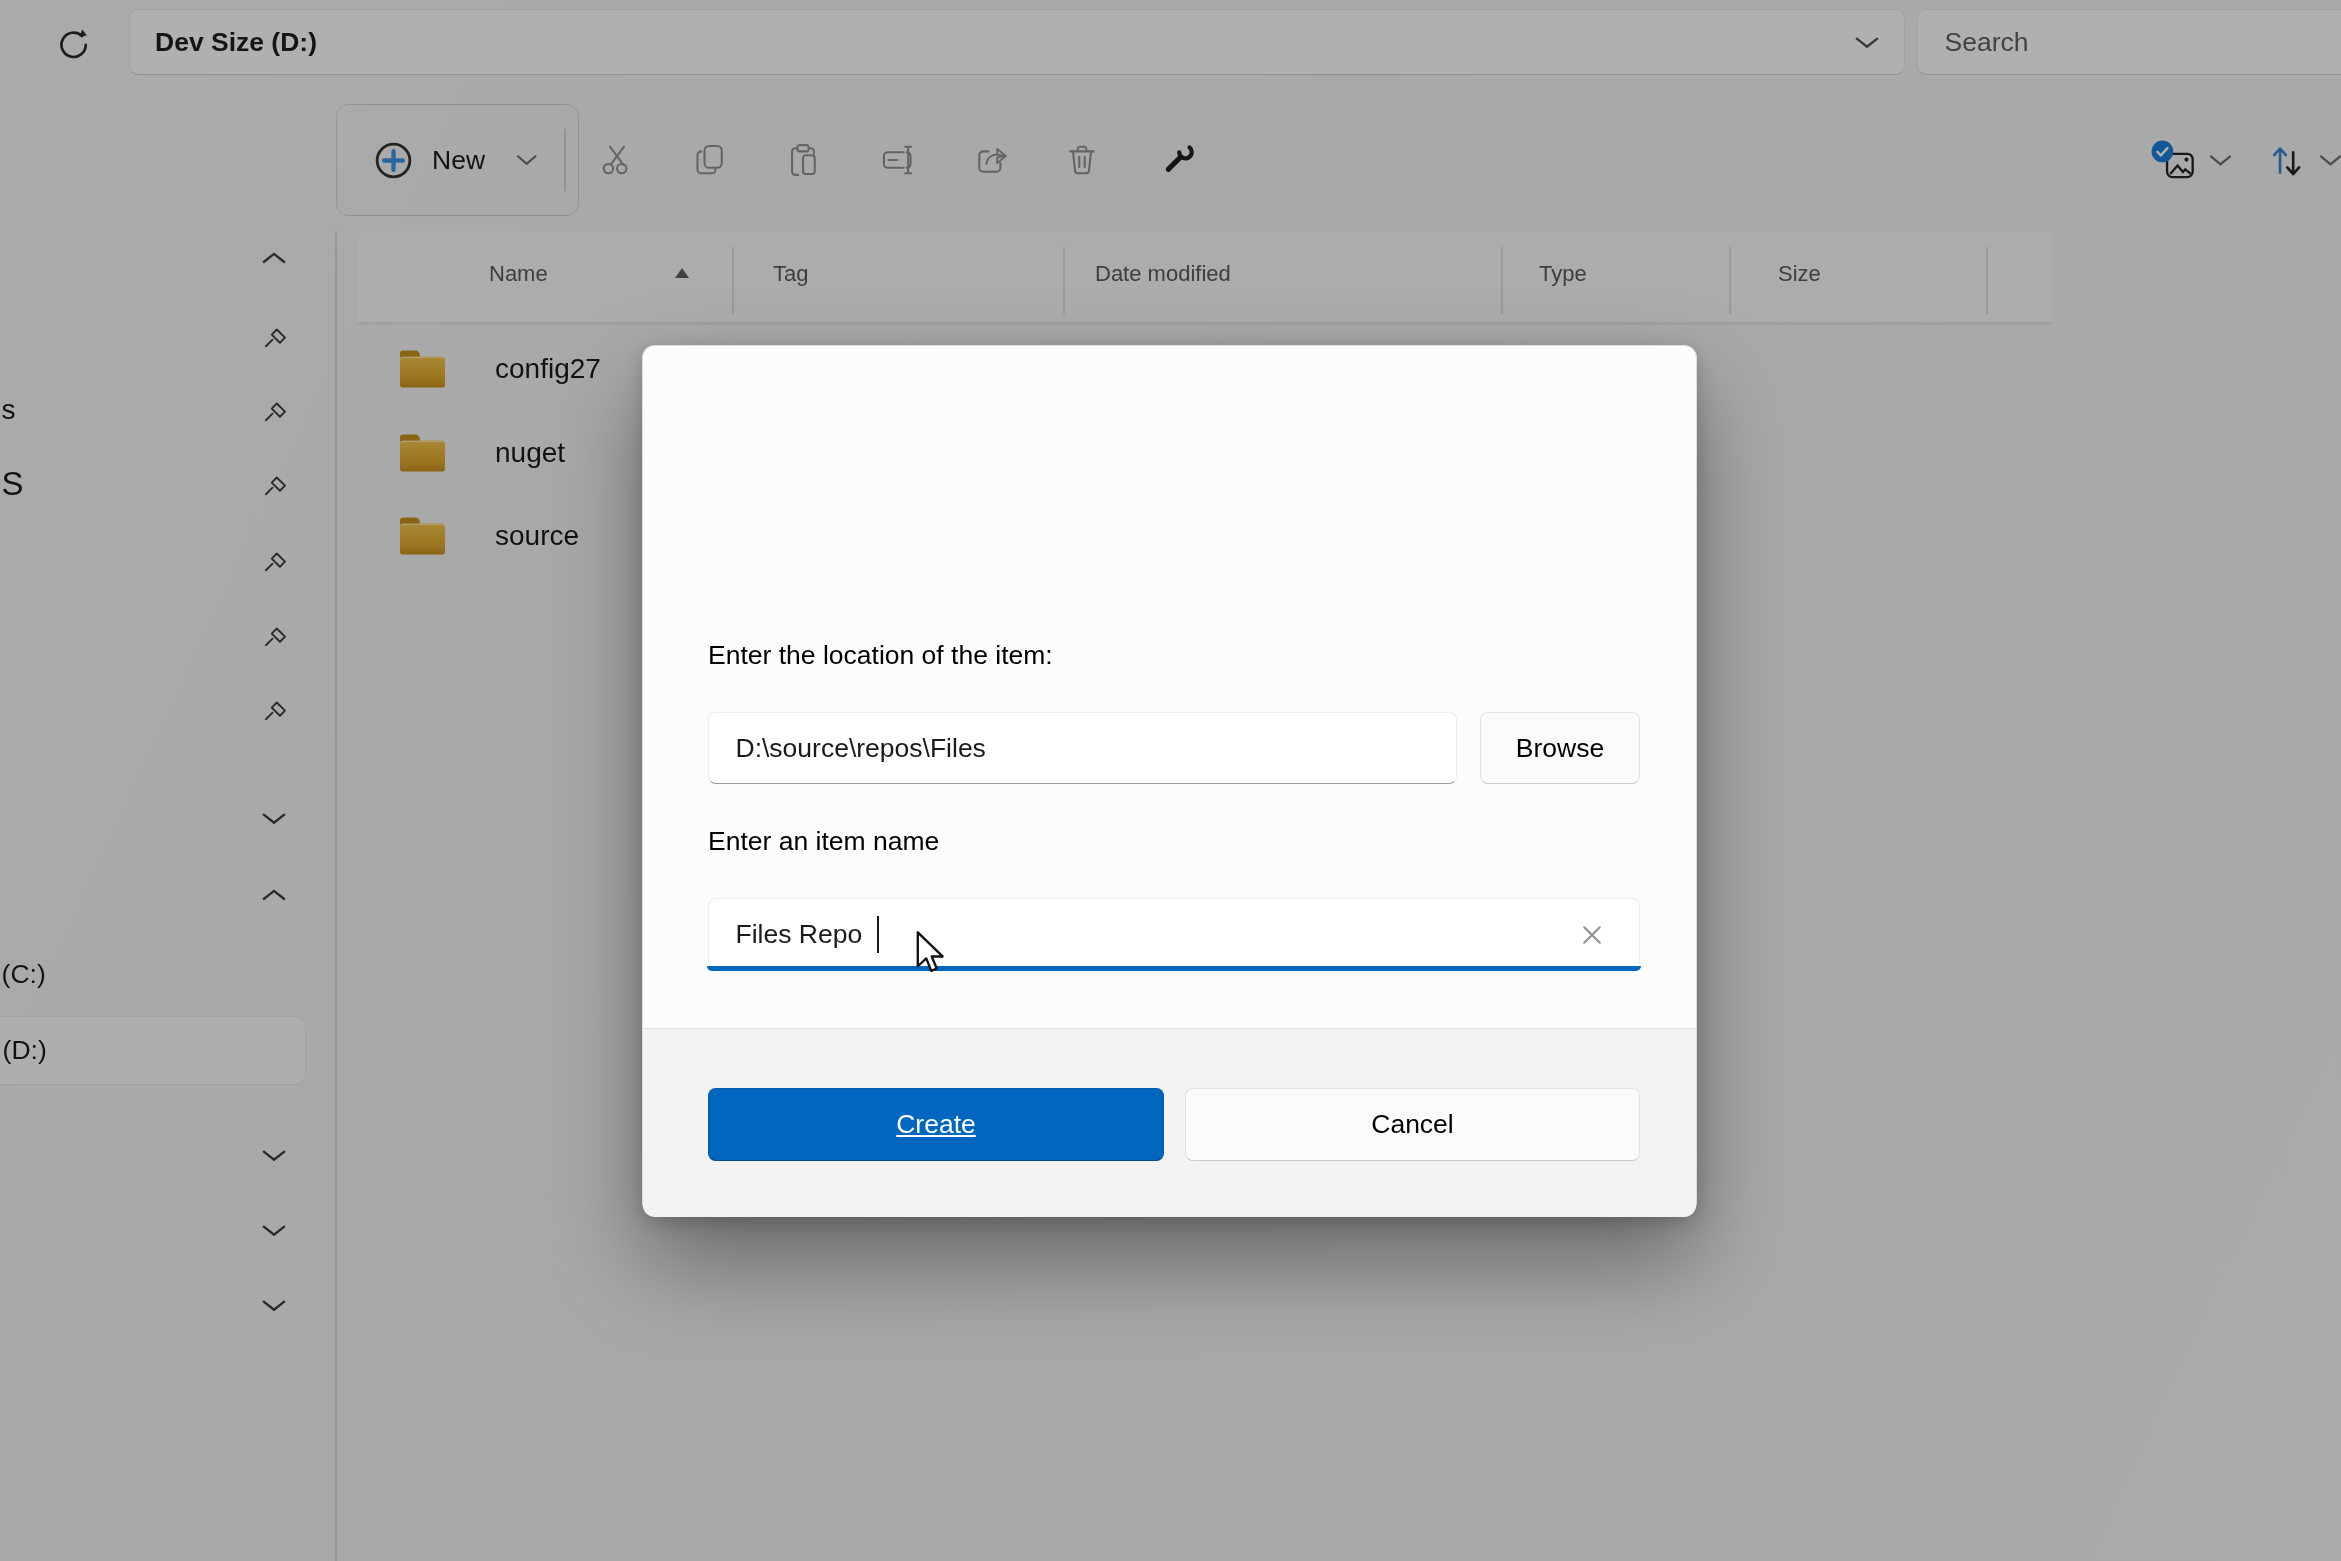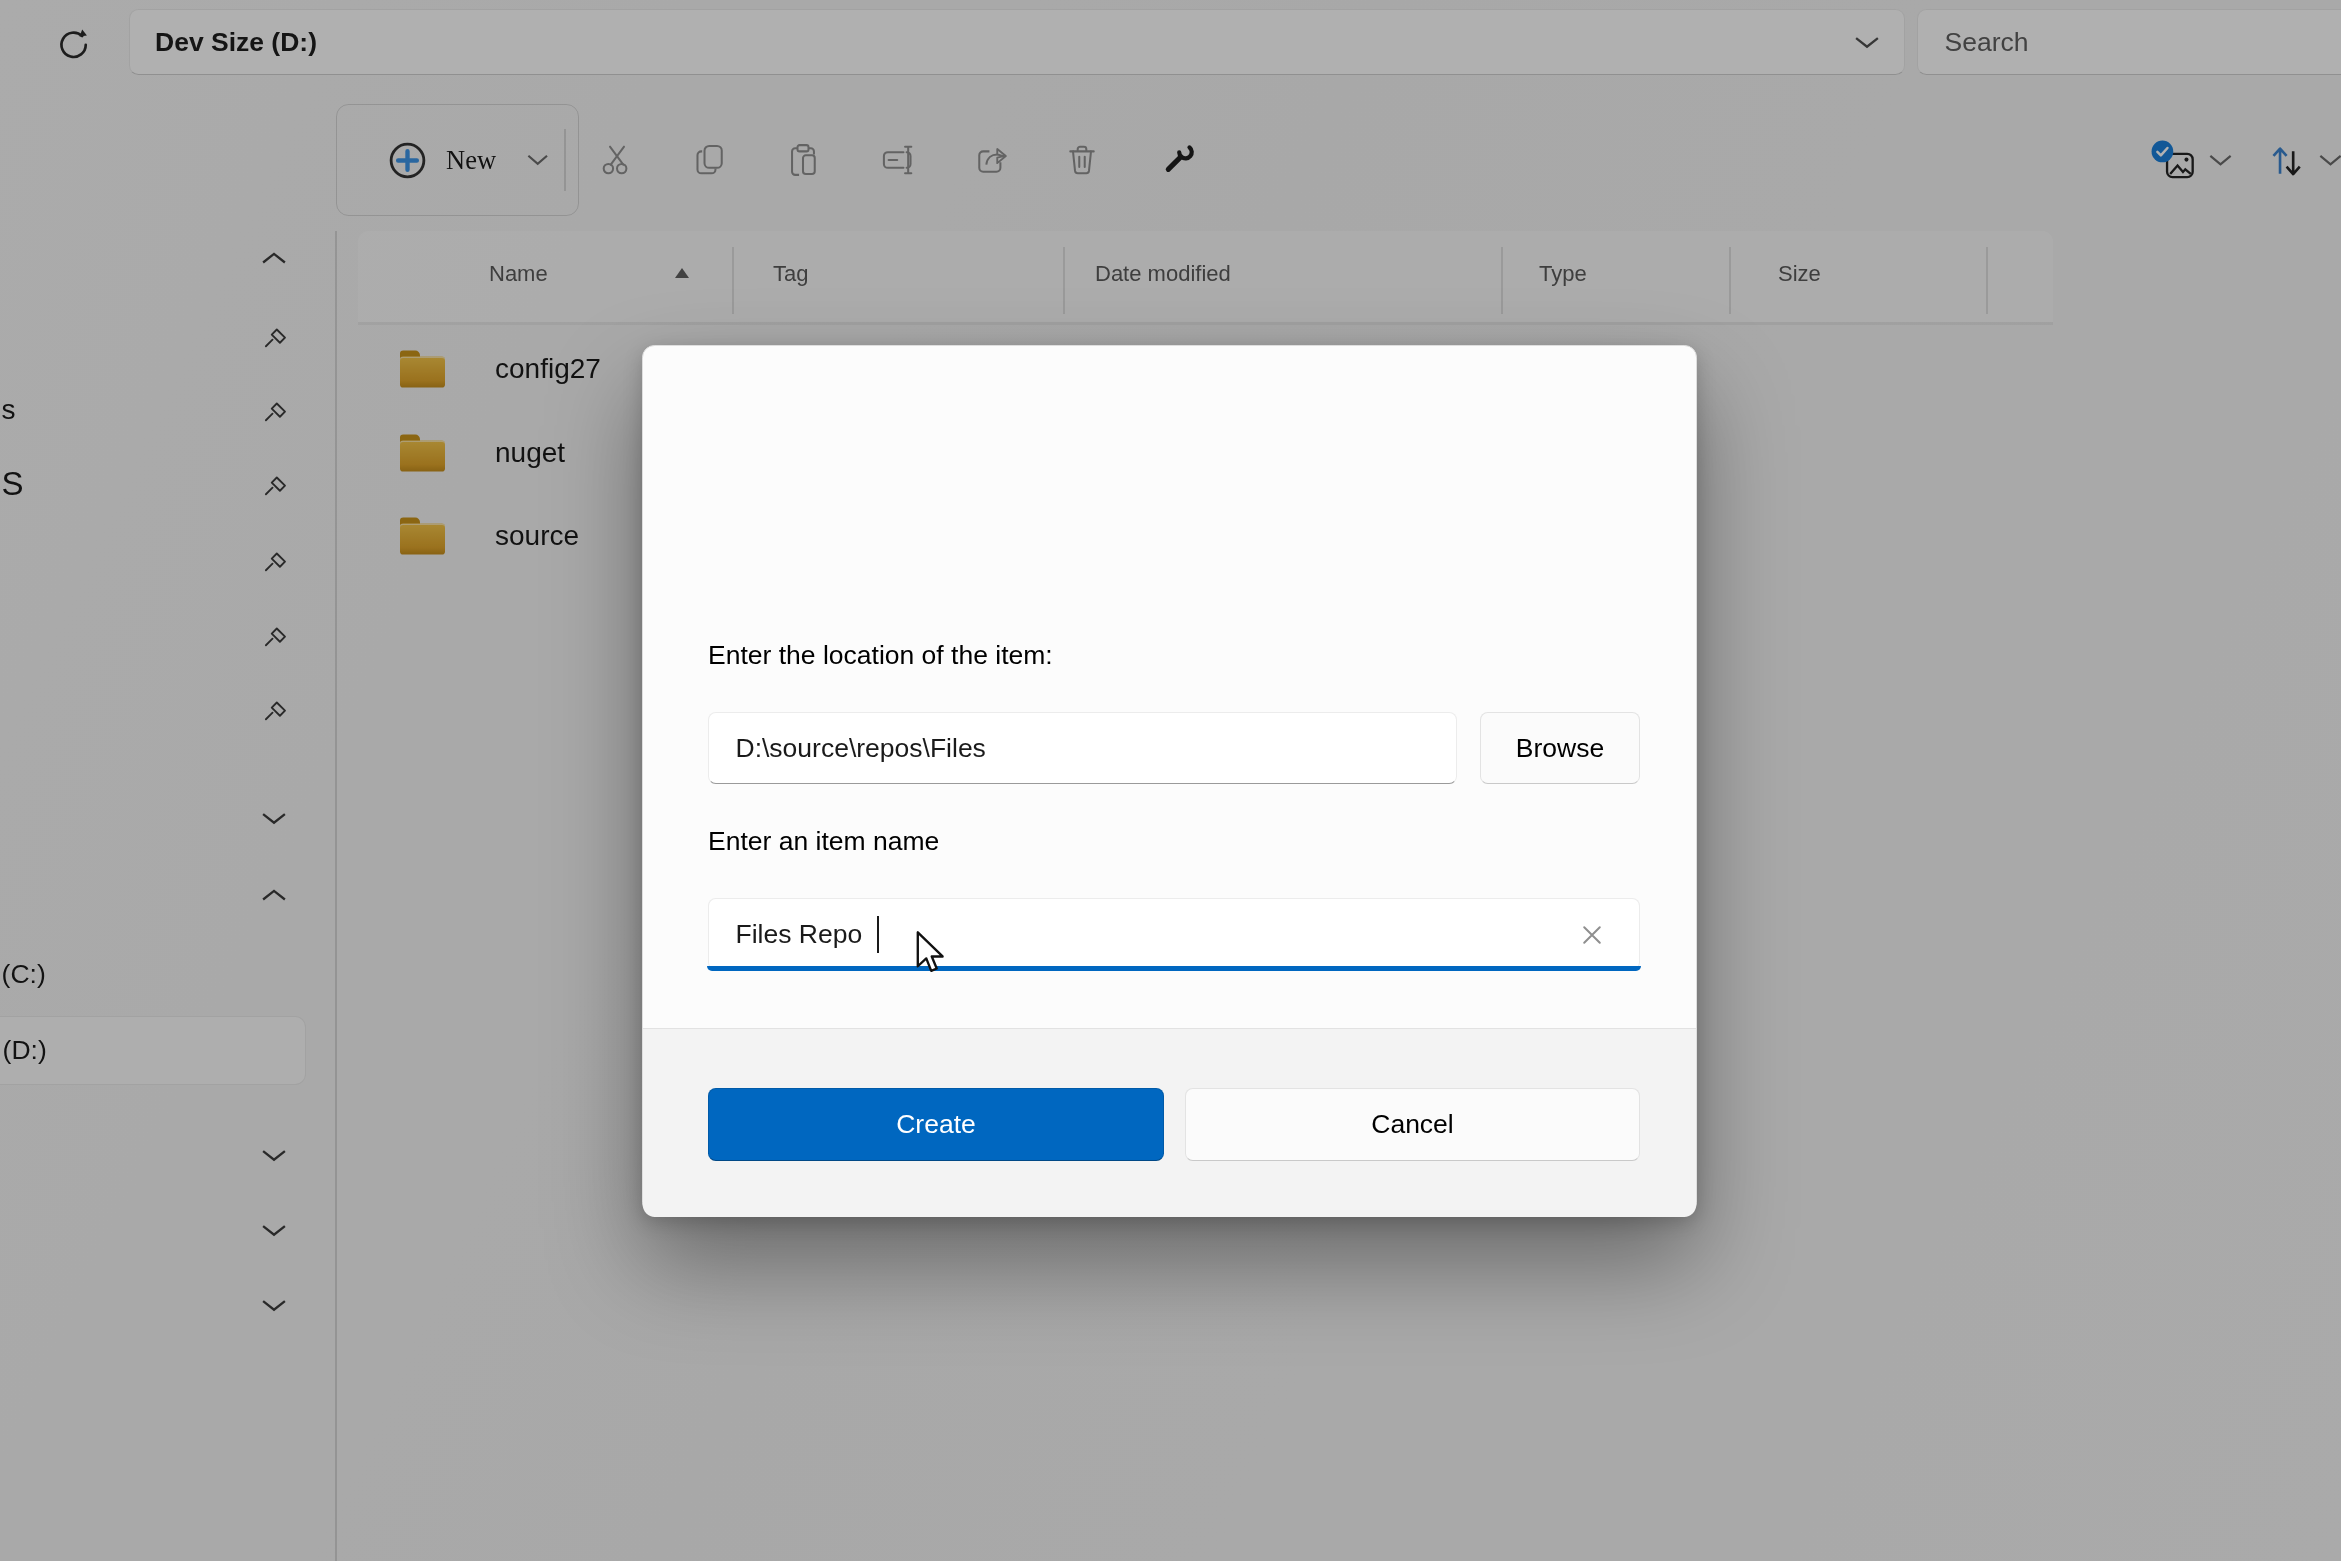--- a/index.html
+++ b/index.html
@@ -23,21 +23,21 @@
   .searchbox input {
     width:100%; height:100%; border:none; outline:none; background:transparent;
     font-family:"Liberation Sans", sans-serif; font-size:26.5px; color:#1b1b1b; padding:0 26.5px;
   }
   .searchbox input::placeholder { color:#5f5f5f; opacity:1; }
 
   
   .new-button {
     position:absolute; left:336px; top:104px; width:243px; height:112px;
     border:1.6px solid rgba(0,0,0,0.13); border-radius:12.5px; background:transparent;
-    display:flex; align-items:center; padding-left:51px; gap:19px;font-family:Liberation Serif, serif;
+    display:flex; align-items:center; padding-left:37px; gap:19px;
   }
   .new-label { font-size:26.5px; color:#1b1b1b; }
   .tb-sep { position:absolute; left:564px; top:129px; width:1.6px; height:62px; background:rgba(0,0,0,0.12); }
   .tool-ic { position:absolute; top:142px; width:36px; height:36px; }
 
   
   .side-divider { position:absolute; left:335px; top:231px; width:1.6px; height:1330px; background:rgba(0,0,0,0.12); }
   .pin { position:absolute; left:262px; width:26.5px; height:26.5px; }
   .chev { position:absolute; width:28px; height:15.6px; }
   .frag { position:absolute; left:1.6px; color:#1b1b1b; }
@@ -84,21 +84,21 @@
   .textbox.focused { border-bottom-color:transparent; }
   .textbox.focused::after { content:""; position:absolute; left:-1.6px; right:-1.6px; bottom:-1.6px; height:4.7px;
     background:var(--accent,#0067c0); border-radius:0 0 7.8px 7.8px; }
   .caret { position:absolute; top:17px; width:2.3px; height:37px; background:#1a1a1a; }
   .clear-x { position:absolute; right:33px; top:22px; width:28px; height:28px; }
   .btn {
     position:absolute; top:742px; height:73px; border-radius:7.8px; font-size:26.5px;
     display:flex; align-items:center; justify-content:center; font-family:"Liberation Sans", sans-serif;
   }
   .btn-secondary { background:#fbfbfb; border:1.6px solid #e3e3e3; border-bottom-color:#c9c9c9; color:#000000; }
-  .btn-primary { background:var(--accent,#0067c0); border:1.6px solid rgba(0,0,0,0.12); border-bottom-color:rgba(0,0,0,0.3); color:#ffffff; }
+  .btn-primary { background:var(--accent,#0067c0); border:1.6px solid rgba(0,0,0,0.12); border-bottom-color:rgba(0,0,0,0.3); color:#ffffff;text-decoration:underline; }
   .dlg-footer { position:absolute; left:0; top:682px; width:100%; height:189px;
     background:#f3f3f3; border-top:1.6px solid #e2e2e2; border-radius:0 0 11.7px 11.7px; }
   .cursor { position:absolute; left:915px; top:931px; z-index:70; width:33px; height:47px; }
   svg { display:block; }
 </style>
 </head>
 <body>
 
 <div class="screen">
 

